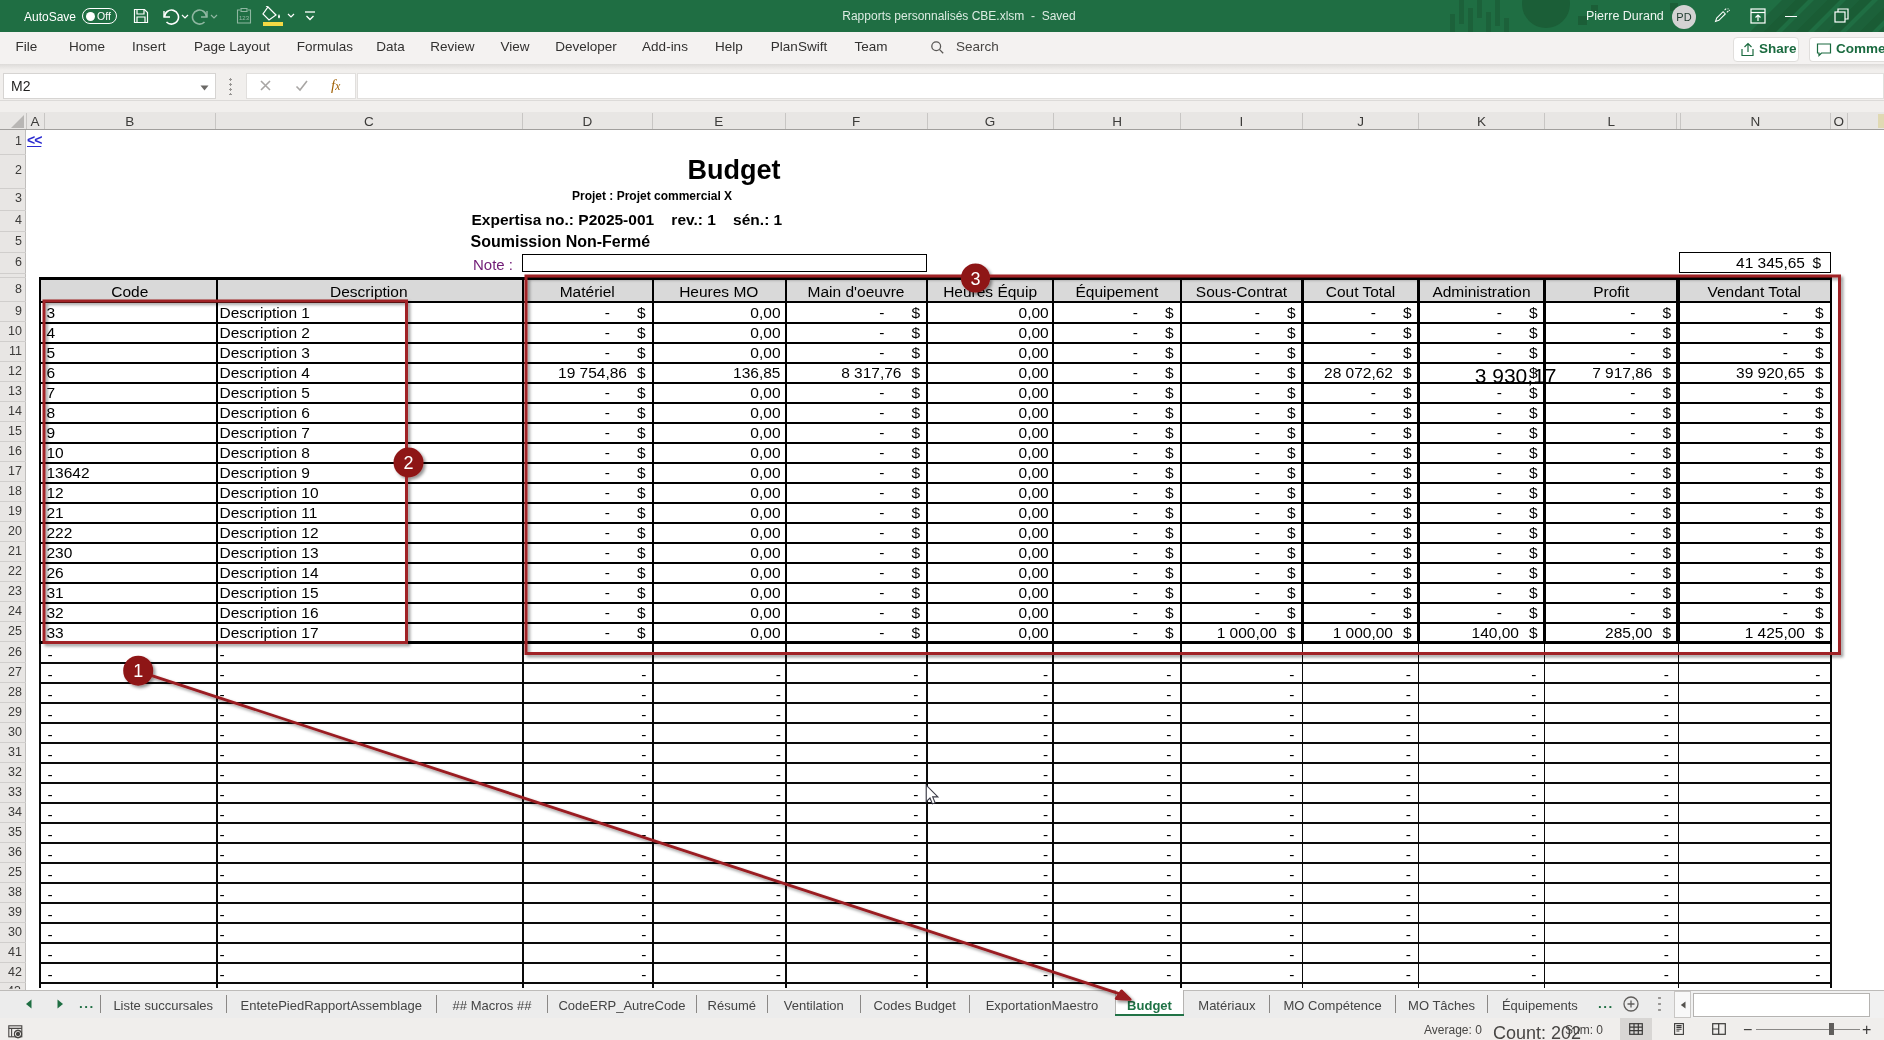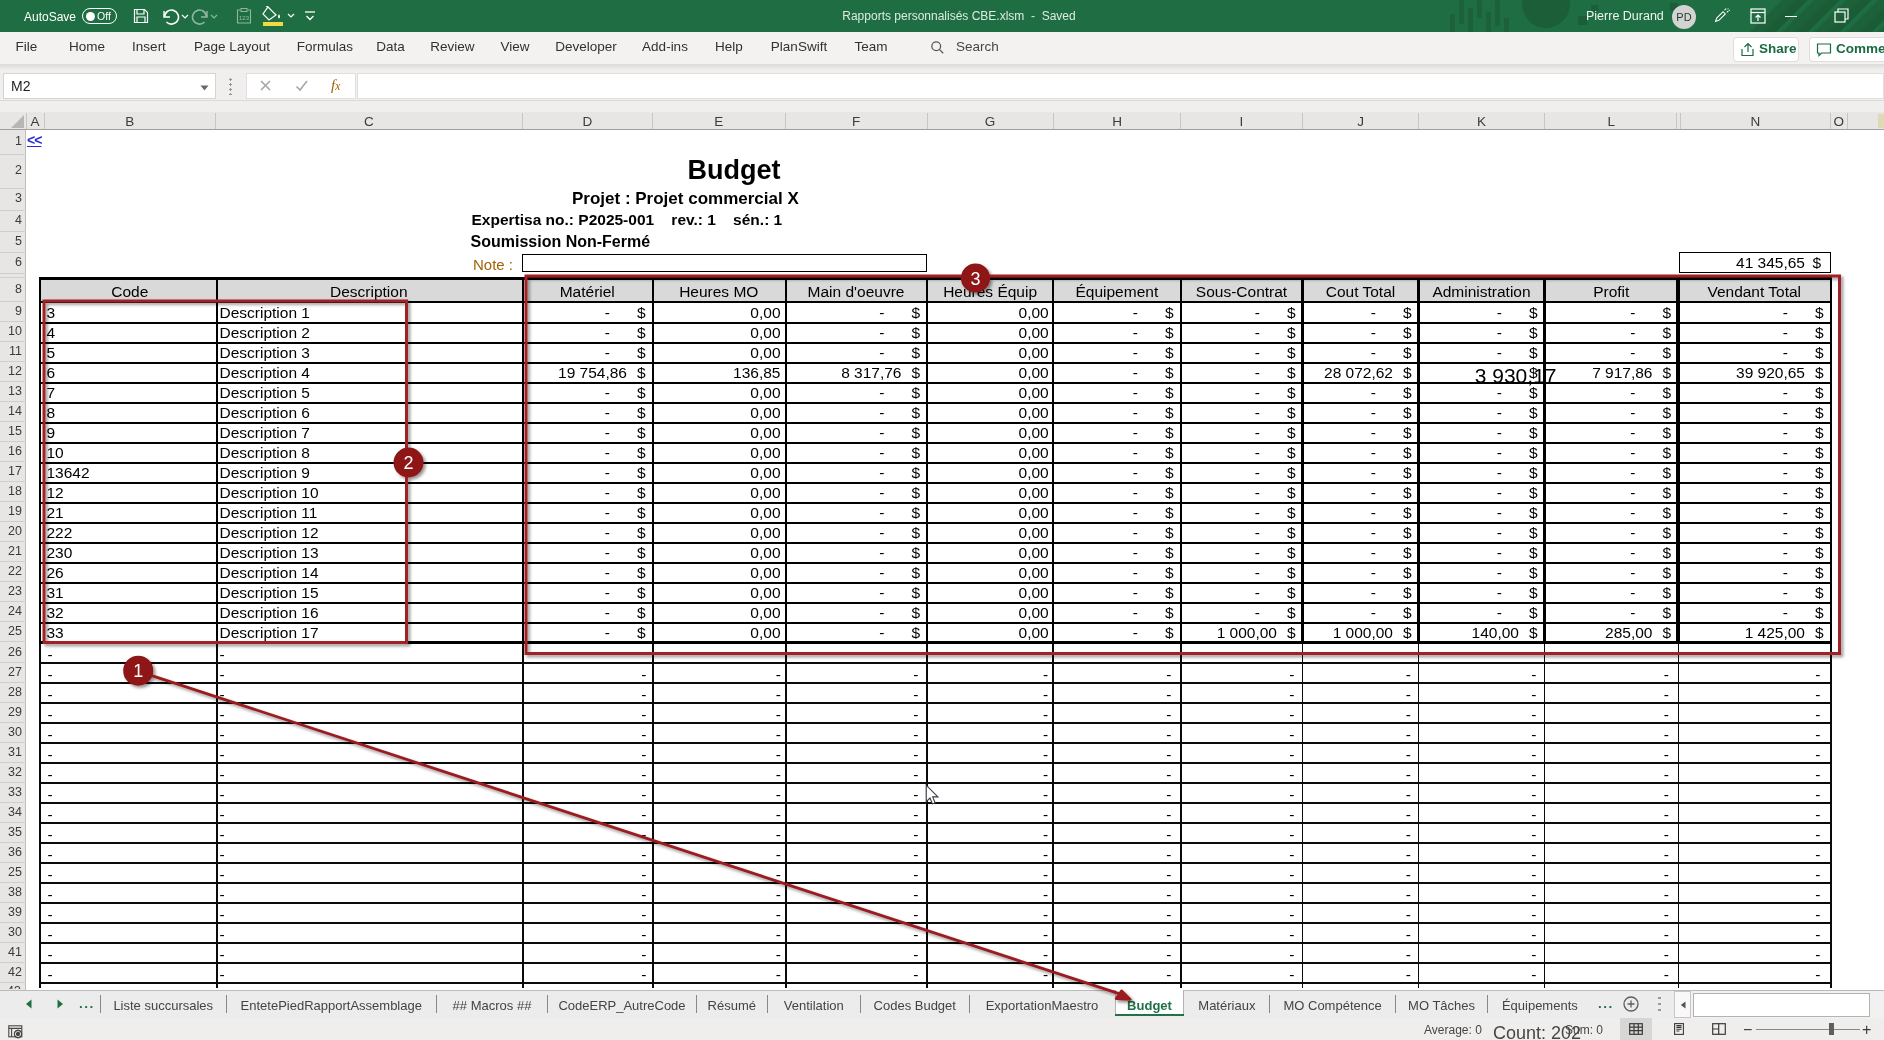--- a/index.html
+++ b/index.html
@@ -262,24 +262,24 @@
 <div class="ab" style="left:0;top:921.5px;width:26px;height:1px;background:#d0cecc"></div>
 <div class="ab rt" style="left:0;top:924.85px;width:22px;font-size:12.5px;color:#3c3b39">30</div>
 <div class="ab" style="left:0;top:941.5px;width:26px;height:1px;background:#d0cecc"></div>
 <div class="ab rt" style="left:0;top:944.85px;width:22px;font-size:12.5px;color:#3c3b39">41</div>
 <div class="ab" style="left:0;top:961.5px;width:26px;height:1px;background:#d0cecc"></div>
 <div class="ab rt" style="left:0;top:964.85px;width:22px;font-size:12.5px;color:#3c3b39">42</div>
 <div class="ab" style="left:0;top:981.5px;width:26px;height:1px;background:#d0cecc"></div>
 <div class="ab rt" style="left:0;top:984px;width:21px;height:5px;overflow:hidden;font-size:12.5px;color:#3c3b39">43</div>
 <div class="ab" style="left:27px;top:132px;font-size:14px;font-weight:700;color:#2a2ad0;text-decoration:underline;letter-spacing:-1px">&lt;&lt;</div>
 <div class="ab ct" style="left:584px;top:154.5px;width:300px;font-size:27px;font-weight:700;color:#000">Budget</div>
-<div class="ab" style="left:572px;top:189px;font-size:17px;font-weight:700;color:#000">Projet : Projet commercial X</div>
+<div class="ab" style="left:572px;top:189px;font-size:12px;font-weight:700;color:#000">Projet : Projet commercial X</div>
 <div class="ab" style="left:471.5px;top:211px;font-size:15.5px;font-weight:700;color:#000">Expertisa no.: P2025-001&nbsp;&nbsp;&nbsp;&nbsp;rev.: 1&nbsp;&nbsp;&nbsp;&nbsp;sén.: 1</div>
 <div class="ab" style="left:470.5px;top:232.5px;font-size:16px;font-weight:700;color:#000">Soumission Non-Fermé</div>
-<div class="ab" style="left:473px;top:255.5px;font-size:15px;color:#a16207">Note :</div>
+<div class="ab" style="left:473px;top:255.5px;font-size:15px;color:#701a75">Note :</div>
 <div class="ab" style="left:521.5px;top:253.5px;width:405.5px;height:18px;border:1.5px solid #000;background:#fff"></div>
 <div class="ab" style="left:1679px;top:252.2px;width:152px;height:20.6px;border:1.5px solid #000;background:#fff"></div>
 <div class="ab rt" style="left:1681px;top:253.5px;width:124px;font-size:15.5px;color:#000">41 345,65</div>
 <div class="ab rt" style="left:1781px;top:253.5px;width:40px;font-size:15.5px;color:#000">$</div>
 <div class="ab" style="left:40px;top:280px;width:1790.5px;height:20.6px;background:#d9d9d9"></div>
 <div class="ab ct" style="left:44px;top:282.5px;width:171.5px;font-size:15.5px">Code</div>
 <div class="ab ct" style="left:215.5px;top:282.5px;width:306.5px;font-size:15.5px">Description</div>
 <div class="ab ct" style="left:522px;top:282.5px;width:130.5px;font-size:15.5px">Matériel</div>
 <div class="ab ct" style="left:652.5px;top:282.5px;width:132.5px;font-size:15.5px">Heures MO</div>
 <div class="ab ct" style="left:785px;top:282.5px;width:142px;font-size:15.5px">Main d'oeuvre</div>

